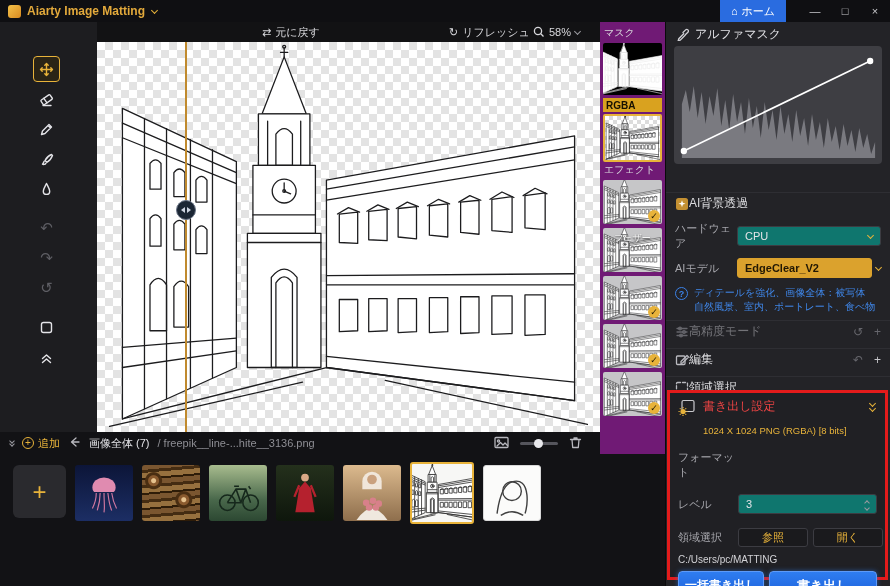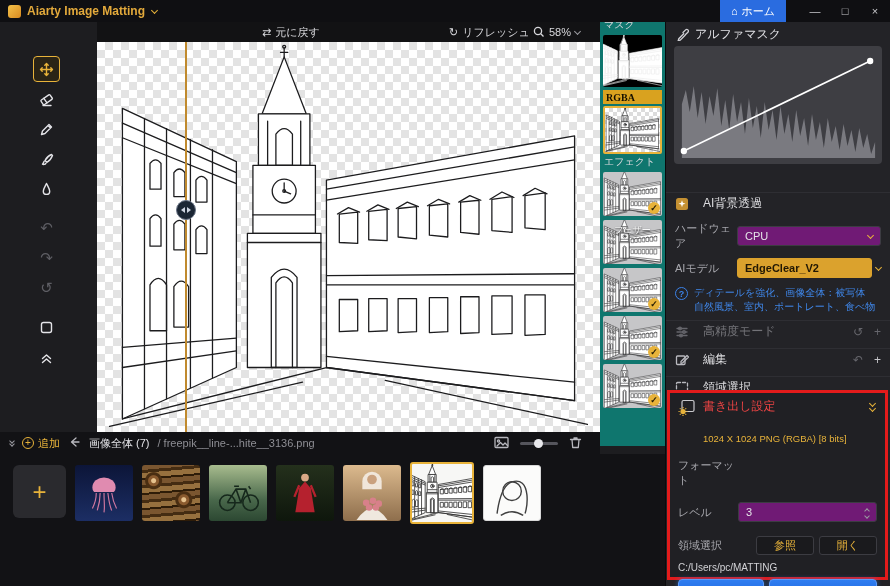--- a/index.html
+++ b/index.html
@@ -33,67 +33,67 @@
   .checker { background:repeating-conic-gradient(#e3e3e3 0 25%, #ffffff 0 50%); background-size:16px 16px; }
   .canvas { position:absolute; left:0; top:20px; width:503px; height:390px; }
   .city-main { position:absolute; left:6px; top:2px; width:491px; height:386px; color:#1c1c1e; }
   .cmp-line { position:absolute; left:88px; top:0; width:2px; height:390px; background:#c08a2e; }
   .cmp-handle { position:absolute; left:79px; top:158px; width:20px; height:20px; border-radius:50%; background:#1b2634; border:1px solid #6a7486; display:flex; align-items:center; justify-content:center; gap:2px; }
   .tri { width:0; height:0; border-top:3px solid transparent; border-bottom:3px solid transparent; }
   .tri.l { border-right:4px solid #cfd6e2; }
   .tri.r { border-left:4px solid #cfd6e2; }
 
   
-  .rail { position:absolute; left:600px; top:14px; width:65px; height:432px; background:#0f766e; padding:3px; overflow:hidden;font-family:Liberation Serif, serif; }
+  .rail { position:absolute; left:600px; top:22px; width:65px; height:432px; background:#701a75; padding:3px; overflow:hidden; }
   .rail-label { font-size:10px; color:#d8d8dc; padding:1px 1px 3px; }
   .rail-thumb { width:59px; border-radius:2px; position:relative; overflow:hidden; }
   .mask-thumb { height:52px; background:#000; color:#ececec; }
   .rgba-tab { width:59px; height:14px; background:#d9a21f; color:#151000; font-size:10px; font-weight:bold; display:flex; align-items:center; padding-left:3px; margin:3px 0 2px; }
   .rgba-thumb { height:48px; border:2px solid #e8b33a; color:#161618; background:repeating-conic-gradient(#dcdcdc 0 25%, #fff 0 50%); background-size:8px 8px; }
   .fx-thumb { height:44px; background:#c6c6c8; color:#333336; margin-bottom:4px; }
   svg.mini { position:absolute; left:0; top:0; width:100%; height:100%; --sw:5px; }
   .check-badge { position:absolute; right:2px; bottom:2px; width:12px; height:12px; border-radius:50%; background:#e8b33a; color:#221a04; font-size:9px; line-height:12px; text-align:center; font-weight:bold; }
   .fx-caption { position:absolute; left:0; top:4px; width:100%; text-align:center; color:#fff; font-size:9px; text-shadow:0 1px 2px #000; }
 
   
   .panel { position:absolute; left:665px; top:22px; width:225px; height:564px; background:#232327; border-left:1px solid #0a0a0c; }
   .alpha-header { height:24px; display:flex; align-items:center; gap:6px; padding:0 9px; color:#e2e2e6; font-size:12px; }
   .alpha-header svg { stroke:#cfcfd4; fill:none; stroke-width:1.3; stroke-linecap:round; }
   .histogram { margin:0 8px; height:118px; background:#3e3e43; border-radius:4px; position:relative; overflow:hidden; }
   .histogram svg { position:absolute; inset:0; width:100%; height:100%; }
-  .sec { height:22px; display:flex; align-items:center; gap:14px; padding:0 9px; font-size:12px; color:#dcdcdf; border-top:1px solid #2e2e33; margin-top:6px; }
+  .sec { height:22px; display:flex; align-items:center; gap:0; padding:0 9px; font-size:12px; color:#dcdcdf; border-top:1px solid #2e2e33; margin-top:6px; }
   .sec.ai-sec { margin-top:28px; }
   .sec .right { margin-left:auto; display:flex; gap:11px; align-items:center; }
   .sec .mini-ic { font-size:12px; color:#66666c; }
   .sec .mini-ic.lit { color:#c9c9cd; }
   .sec.disabled { color:#737378; }
   .sec svg { stroke:#b9b9bf; fill:none; stroke-width:1.3; stroke-linecap:round; stroke-linejoin:round; }
   .sec.disabled svg { stroke:#66666c; }
   .row { display:flex; align-items:center; padding:0 9px; margin-top:7px; font-size:11px; color:#a8a8ae; }
   .row .lbl { width:62px; flex:none; }
-  .select { flex:1; height:20px; background:#701a75; border:1px solid #3c3c42; border-radius:3px; display:flex; align-items:center; padding:0 7px; color:#e4e4e8; font-size:11px; }
+  .select { flex:1; height:20px; background:#0f766e; border:1px solid #3c3c42; border-radius:3px; display:flex; align-items:center; padding:0 7px; color:#e4e4e8; font-size:11px; }
   .select .chev { margin-left:auto; }
   .select.yellow { background:#dba22d; border-color:#dba22d; color:#221804; font-weight:bold; margin-right:4px; }
   .hint { display:flex; gap:6px; padding:0 9px; margin-top:8px; height:28px; }
   .q-ic { width:13px; height:13px; flex:none; border-radius:50%; border:1.5px solid #3b82e8; color:#3b82e8; font-size:9px; font-weight:bold; display:flex; align-items:center; justify-content:center; margin-top:1px; }
   .hint-text { color:#3f86e8; font-size:10px; line-height:14px; }
 
   
   .export-box { position:absolute; left:1px; top:368px; width:221px; height:190px; border:3px solid #e31b1b; background:#202024; padding:5px 8px; }
   .exp-header { display:flex; align-items:flex-start; gap:7px; }
   .exp-header svg { flex:none; margin-top:1px; }
   .exp-titles { flex:1; }
   .exp-title { color:#ef4444; font-size:12px; }
-  .exp-meta { color:#e8b33a; font-size:9.5px; margin-top:18px; }
+  .exp-meta { color:#e8b33a; font-size:9.5px; margin-top:10px; }
   .dblchev { display:flex; flex-direction:column; gap:2px; margin-top:5px; margin-right:2px; }
   .exp-row { display:flex; align-items:center; margin-top:14px; font-size:11px; color:#a8a8ae; }
   .exp-row .lbl { width:60px; flex:none; }
   .spin-arrows { margin-left:auto; display:flex; flex-direction:column; gap:3px; }
   .spin-arrows .chev { width:4px; height:4px; border-color:#9a9aa0; }
-  .mini-btn { width:58px; height:19px; background:#1a1a1d; border:1px solid #3c3c42; border-radius:3px; color:#e8b33a; font-size:11px; display:flex; align-items:center; justify-content:center; }
+  .mini-btn { width:70px; height:19px; background:#1a1a1d; border:1px solid #3c3c42; border-radius:3px; color:#e8b33a; font-size:11px; display:flex; align-items:center; justify-content:center; }
   .dest-btns { margin-left:auto; display:flex; gap:5px; }
   .path-text { color:#d2d2d6; font-size:10px; margin-top:7px; }
   .exp-buttons { display:flex; gap:5px; margin-top:6px; }
   .blue-btn { height:29px; border-radius:4px; background:linear-gradient(180deg,#2f7df0,#1a5ed9); border:1px solid #5d9af8; color:#fff; font-size:13px; font-weight:bold; display:flex; align-items:center; justify-content:center; box-shadow:0 0 5px rgba(47,125,240,.55); }
   .blue-btn.main { flex:1.25; }
   .blue-btn.batch { flex:1; font-size:12px; }
 
   
   .bottom-bar { position:absolute; left:0; top:432px; width:600px; height:22px; background:#121215; display:flex; align-items:center; gap:8px; padding:0 10px; font-size:11px; z-index:4; }
   .dbl-down { display:flex; flex-direction:column; gap:1px; }

